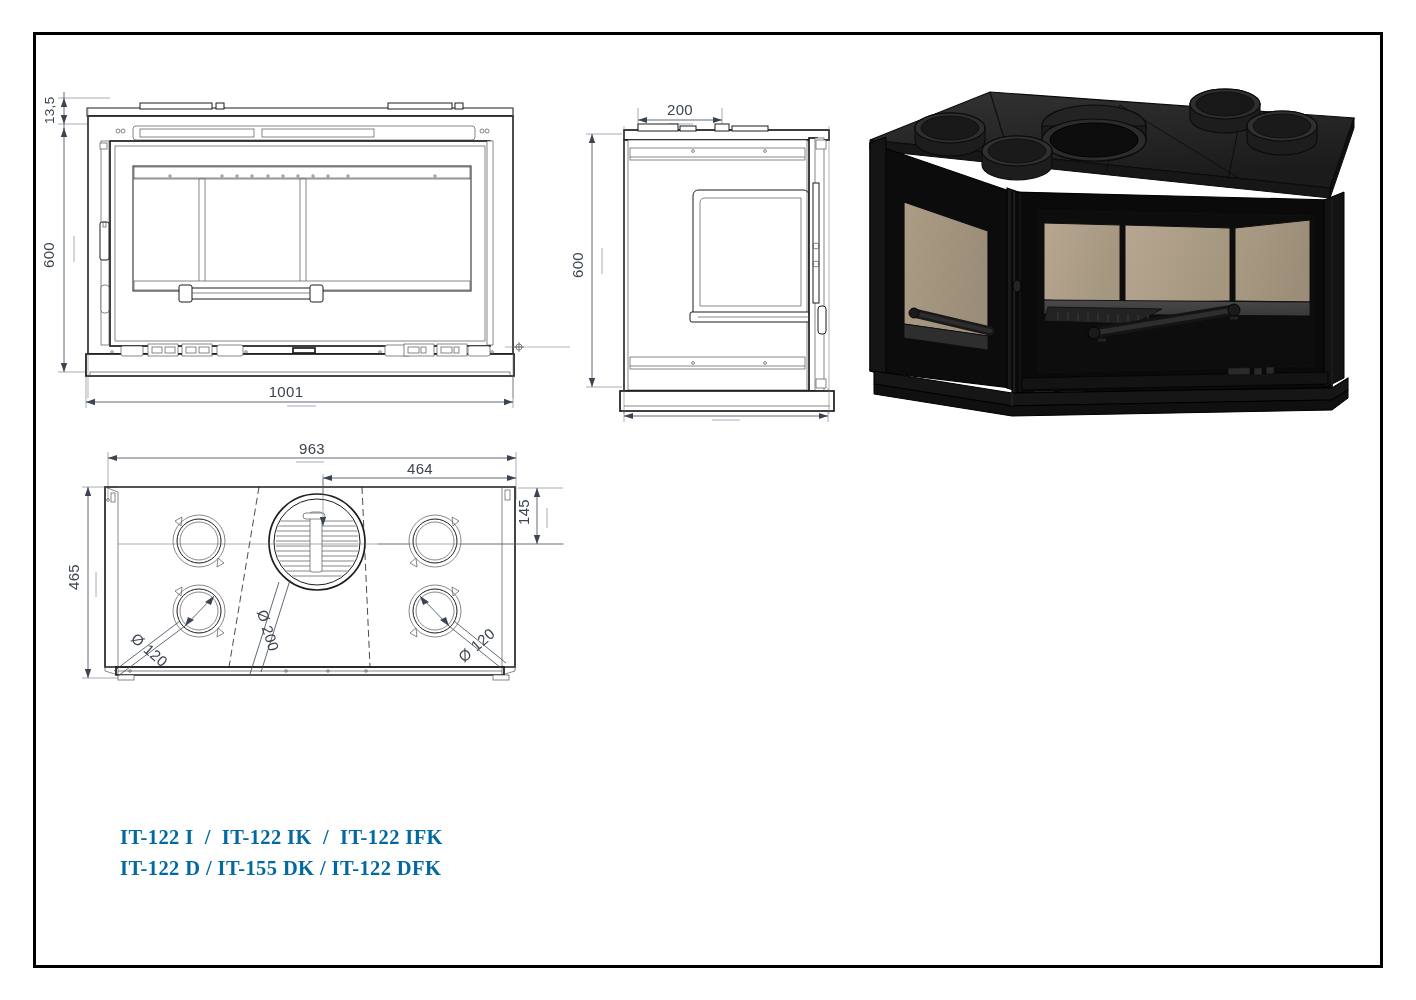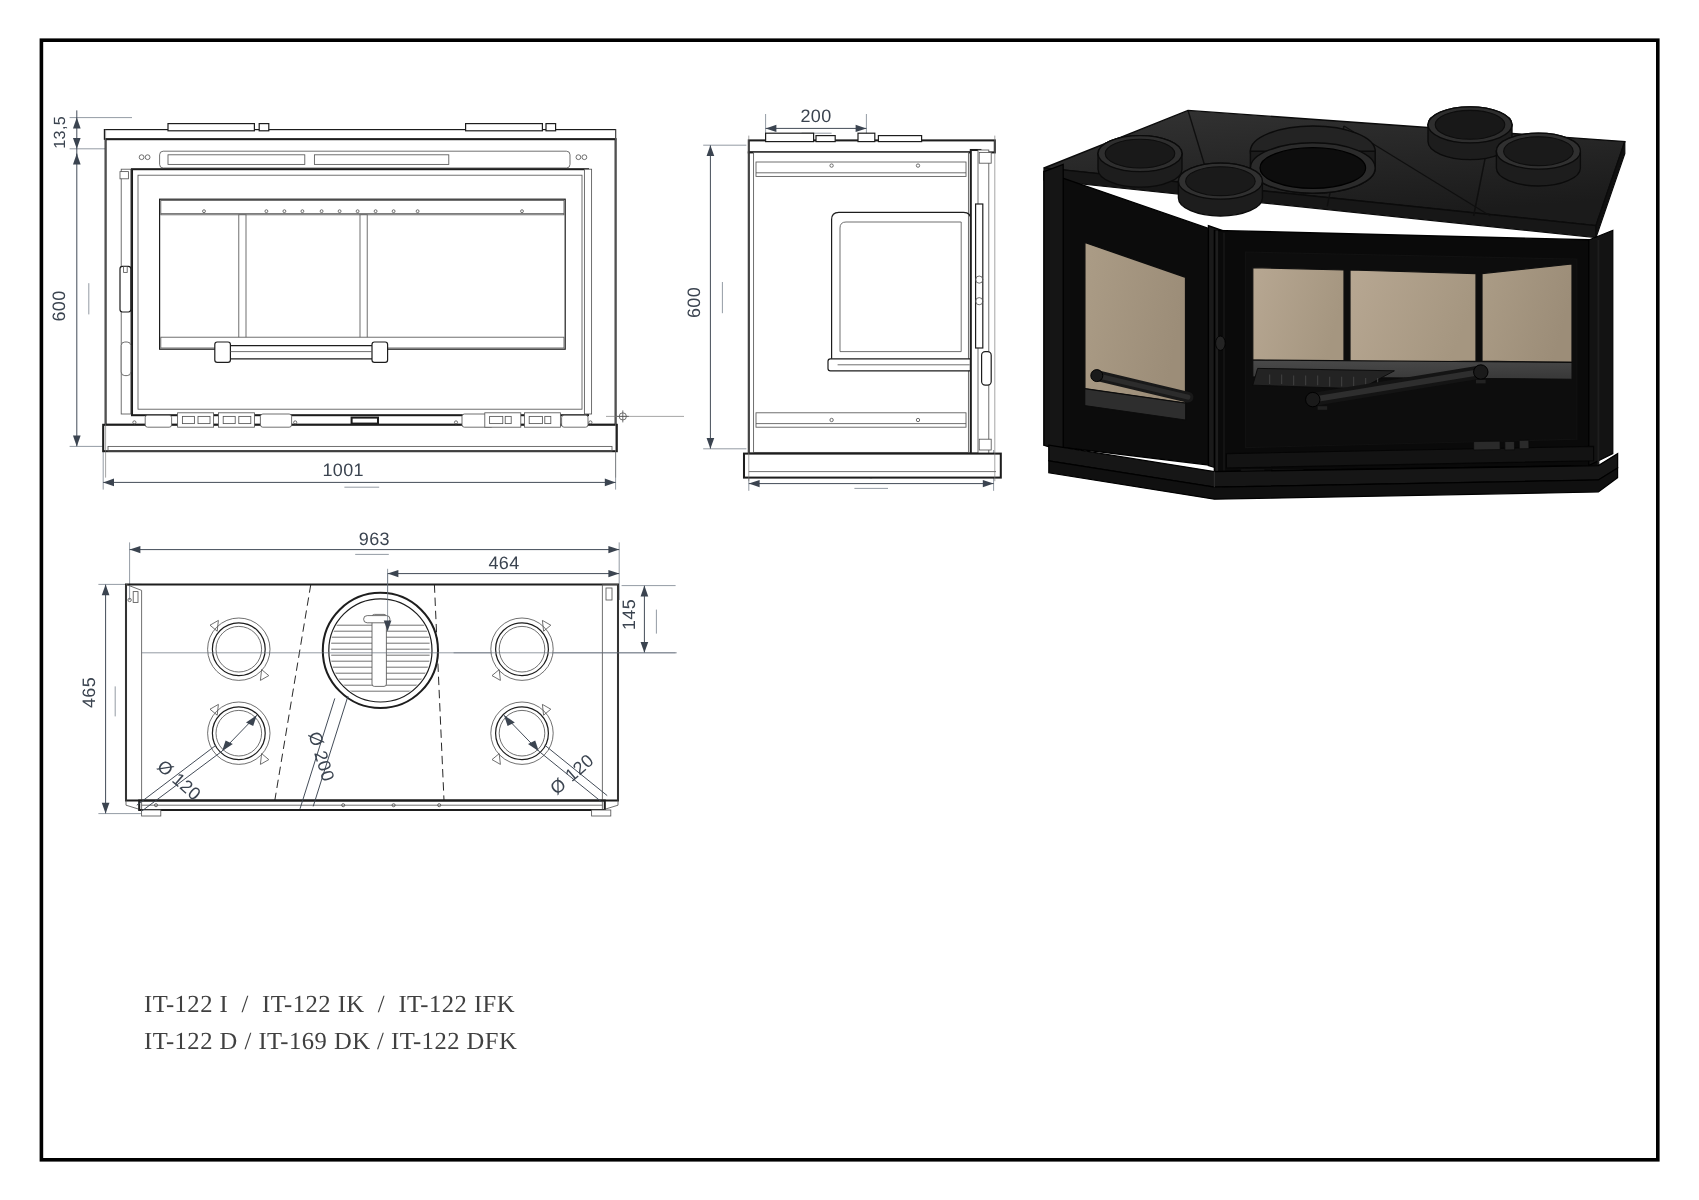--- a/index.html
+++ b/index.html
@@ -30,23 +30,23 @@
 
   text.dimtxt{
     font-family:"Liberation Sans", sans-serif;
     font-size:15px;fill:#3b4450;letter-spacing:0.3px;
   }
   text.dimtxt.sm{font-size:13.5px;}
 
   
   #labels{
     position:absolute;left:120px;top:822px;width:560px;
-    color:#404040;
+    color:#0369a1;
     font-family:"Liberation Serif", serif;
-    font-weight:normal;font-size:20.5px;line-height:31px;
+    font-weight:bold;font-size:20.5px;line-height:31px;
     letter-spacing:0.4px;
   }
   #labels div{white-space:pre;}
 
   
   #render3d{position:absolute;left:862px;top:88px;width:500px;height:350px;}
 </style>
 </head>
 <body>
 
@@ -176,21 +176,21 @@
           <line class="ln-thin" x1="514" y1="347" x2="524" y2="347"></line>
           <line class="ln-thin" x1="519" y1="342" x2="519" y2="352"></line>
         </g>
 
         <line class="ln-hair" x1="88" y1="108" x2="88" y2="398"></line>
         <line class="ln-hair" x1="513" y1="108" x2="513" y2="398"></line>
       </g>
     </svg>
   </div>
 
-  <div class="view" style="left:560px;top:3px;text-align:center;">
+  <div class="view" style="left:560px;top:16px;text-align:center;">
     <svg width="340" height="430">
 
       <g>
         <line class="dimext" x1="78" y1="92" x2="78" y2="118"></line>
         <line class="dimext" x1="162" y1="92" x2="162" y2="118"></line>
         <line class="dim" x1="78" y1="104" x2="162" y2="104"></line>
         <path d="M78 104 l9 -3 v6 Z" fill="#3b4450" stroke="none"></path>
         <path d="M162 104 l-9 -3 v6 Z" fill="#3b4450" stroke="none"></path>
         <text class="dimtxt" x="120" y="99" text-anchor="middle">200</text>
         <line class="dimext" x1="108" y1="108" x2="133" y2="108"></line>
@@ -579,15 +579,15 @@
 
         <path d="M12 283 L150 305 L470 300 L486 290 L486 302 L470 312 L150 318 L12 296 Z" fill="#161616" stroke="#000" stroke-width="1.1"></path>
         <path d="M12 296 L150 318 L470 312 L486 302 L486 310 L470 322 L150 328 L12 306 Z" fill="#101010" stroke="#000" stroke-width="1"></path>
         <path d="M150 305 L150 318" stroke="#2a2a2a" stroke-width="1" fill="none"></path>
       </g>
     </svg>
   </div>
 
   <div id="labels">
     <div>IT-122 I  /  IT-122 IK  /  IT-122 IFK</div>
-    <div>IT-122 D / IT-169 DK / IT-122 DFK</div>
+    <div>IT-122 D / IT-155 DK / IT-122 DFK</div>
   </div>
 </div>
 
 </body></html>

